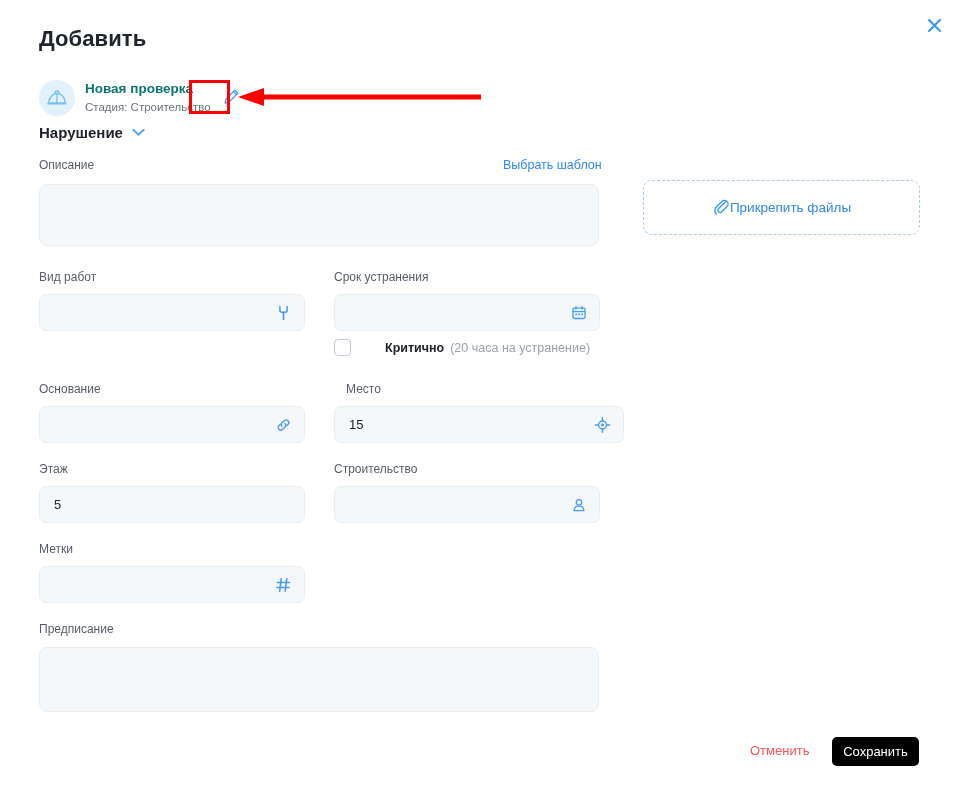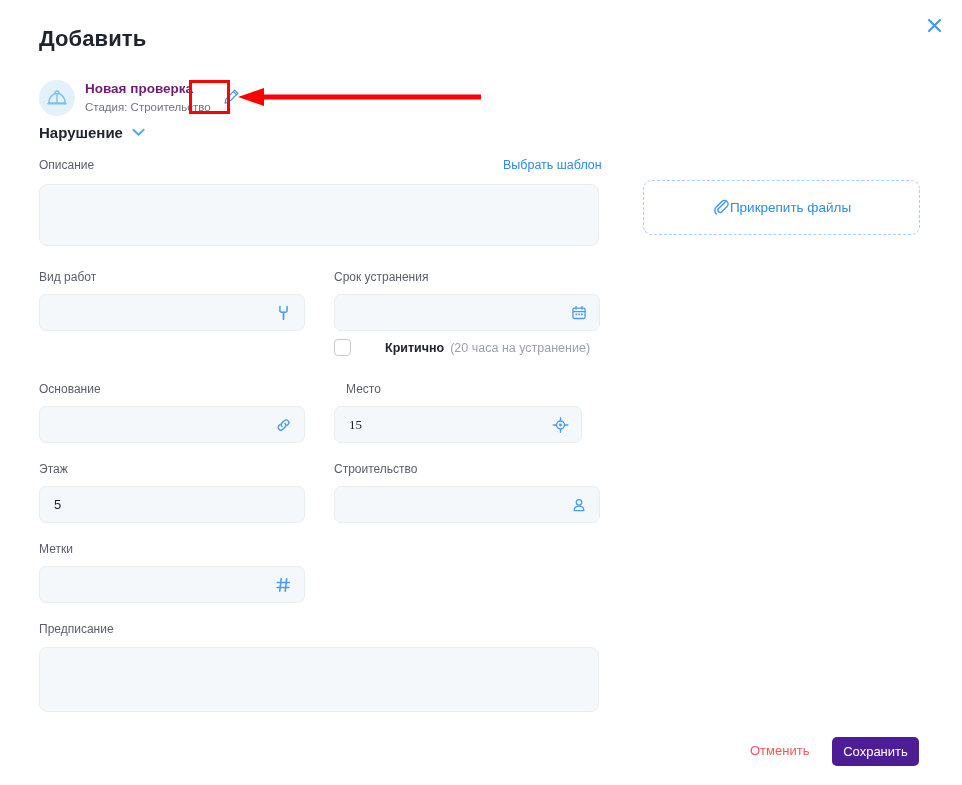--- a/index.html
+++ b/index.html
@@ -72,21 +72,21 @@
   }
   .object-texts {
     margin-left: 10px;
     display: flex;
     flex-direction: column;
     justify-content: center;
     line-height: 1.25;
   }
   .object-name {
     font-size: 13.5px;
-    color: #701a75;
+    color: #0f766e;
     font-weight: 600;
     cursor: pointer;
     white-space: nowrap;
   }
   .object-stage {
     font-size: 11.5px;
     color: #6d737e;
     white-space: nowrap;
     margin-top: 2px;
   }
@@ -253,21 +253,21 @@
     cursor: pointer;
     padding: 0;
     font-family: inherit;
   }
   .btn-save {
     position: absolute;
     left: 832px;
     top: 737px;
     width: 87px;
     height: 29px;
-    background: #4c1d95;
+    background: #000000;
     color: #ffffff;
     font-size: 13px;
     border: none;
     border-radius: 5px;
     cursor: pointer;
     font-family: inherit;
   }
 </style>
 </head>
 <body>
@@ -362,21 +362,21 @@
     <span class="val"></span>
     <span class="field-icon">
       <svg width="17" height="17" viewBox="0 0 18 18" aria-hidden="true">
         <path d="M7.4 10.6 C6.3 9.5 6.4 7.8 7.5 6.7 L9.8 4.4 C10.9 3.3 12.7 3.3 13.8 4.4 C14.9 5.5 14.9 7.3 13.8 8.4 L12.6 9.6" fill="none" stroke="#4a9cf0" stroke-width="1.45" stroke-linecap="round"></path>
         <path d="M10.6 7.4 C11.7 8.5 11.6 10.2 10.5 11.3 L8.2 13.6 C7.1 14.7 5.3 14.7 4.2 13.6 C3.1 12.5 3.1 10.7 4.2 9.6 L5.4 8.4" fill="none" stroke="#4a9cf0" stroke-width="1.45" stroke-linecap="round"></path>
       </svg>
     </span>
   </div>
 
   <div class="field-label" style="left:334px; top:382px;margin-left:12px;">Место</div>
-  <div class="input-box" style="left:334px; top:406px; width:248px; height:37px;font-family:Liberation Serif, serif;">
+  <div class="input-box" style="left:334px; top:406px; width:290px; height:37px;">
     <span class="val">15</span>
     <span class="field-icon">
       <svg width="17" height="17" viewBox="0 0 18 18" aria-hidden="true">
         <circle cx="9" cy="9" r="4.2" fill="none" stroke="#4a9cf0" stroke-width="1.5"></circle>
         <circle cx="9" cy="9" r="1.5" fill="#4a9cf0"></circle>
         <line x1="9" y1="1.4" x2="9" y2="4.2" stroke="#4a9cf0" stroke-width="1.5" stroke-linecap="round"></line>
         <line x1="9" y1="13.8" x2="9" y2="16.6" stroke="#4a9cf0" stroke-width="1.5" stroke-linecap="round"></line>
         <line x1="1.4" y1="9" x2="4.2" y2="9" stroke="#4a9cf0" stroke-width="1.5" stroke-linecap="round"></line>
         <line x1="13.8" y1="9" x2="16.6" y2="9" stroke="#4a9cf0" stroke-width="1.5" stroke-linecap="round"></line>
       </svg>

